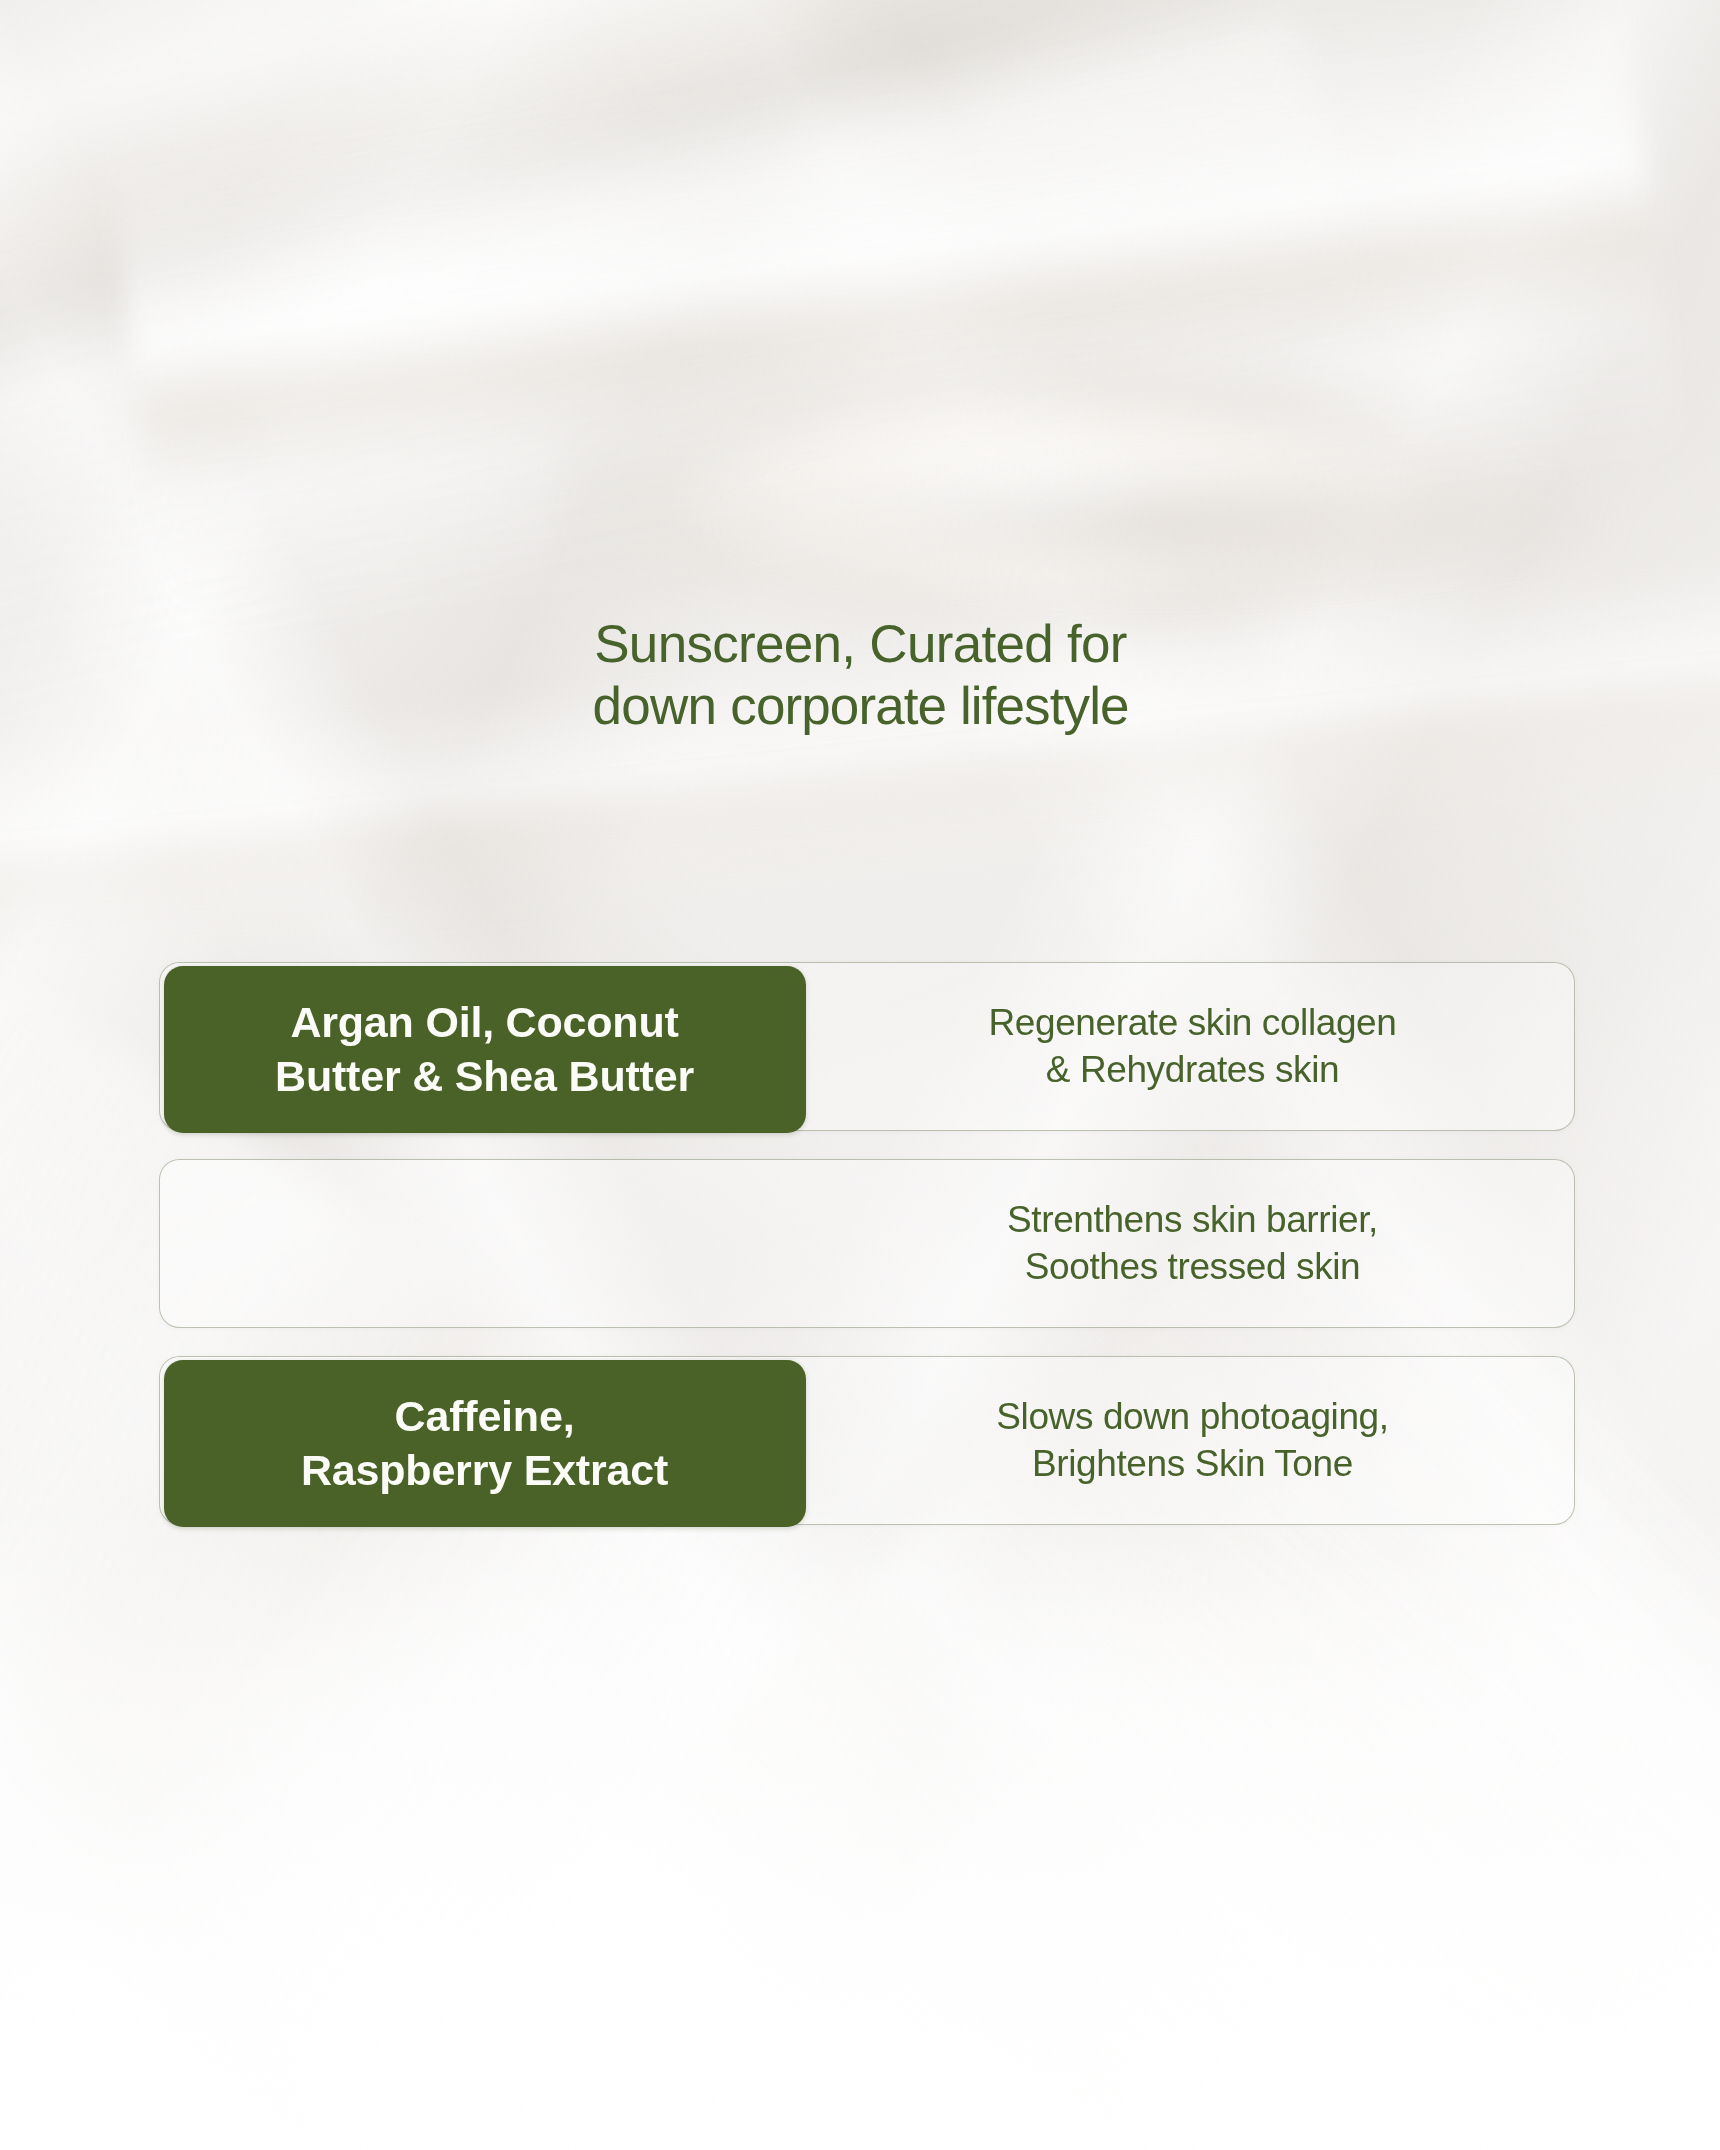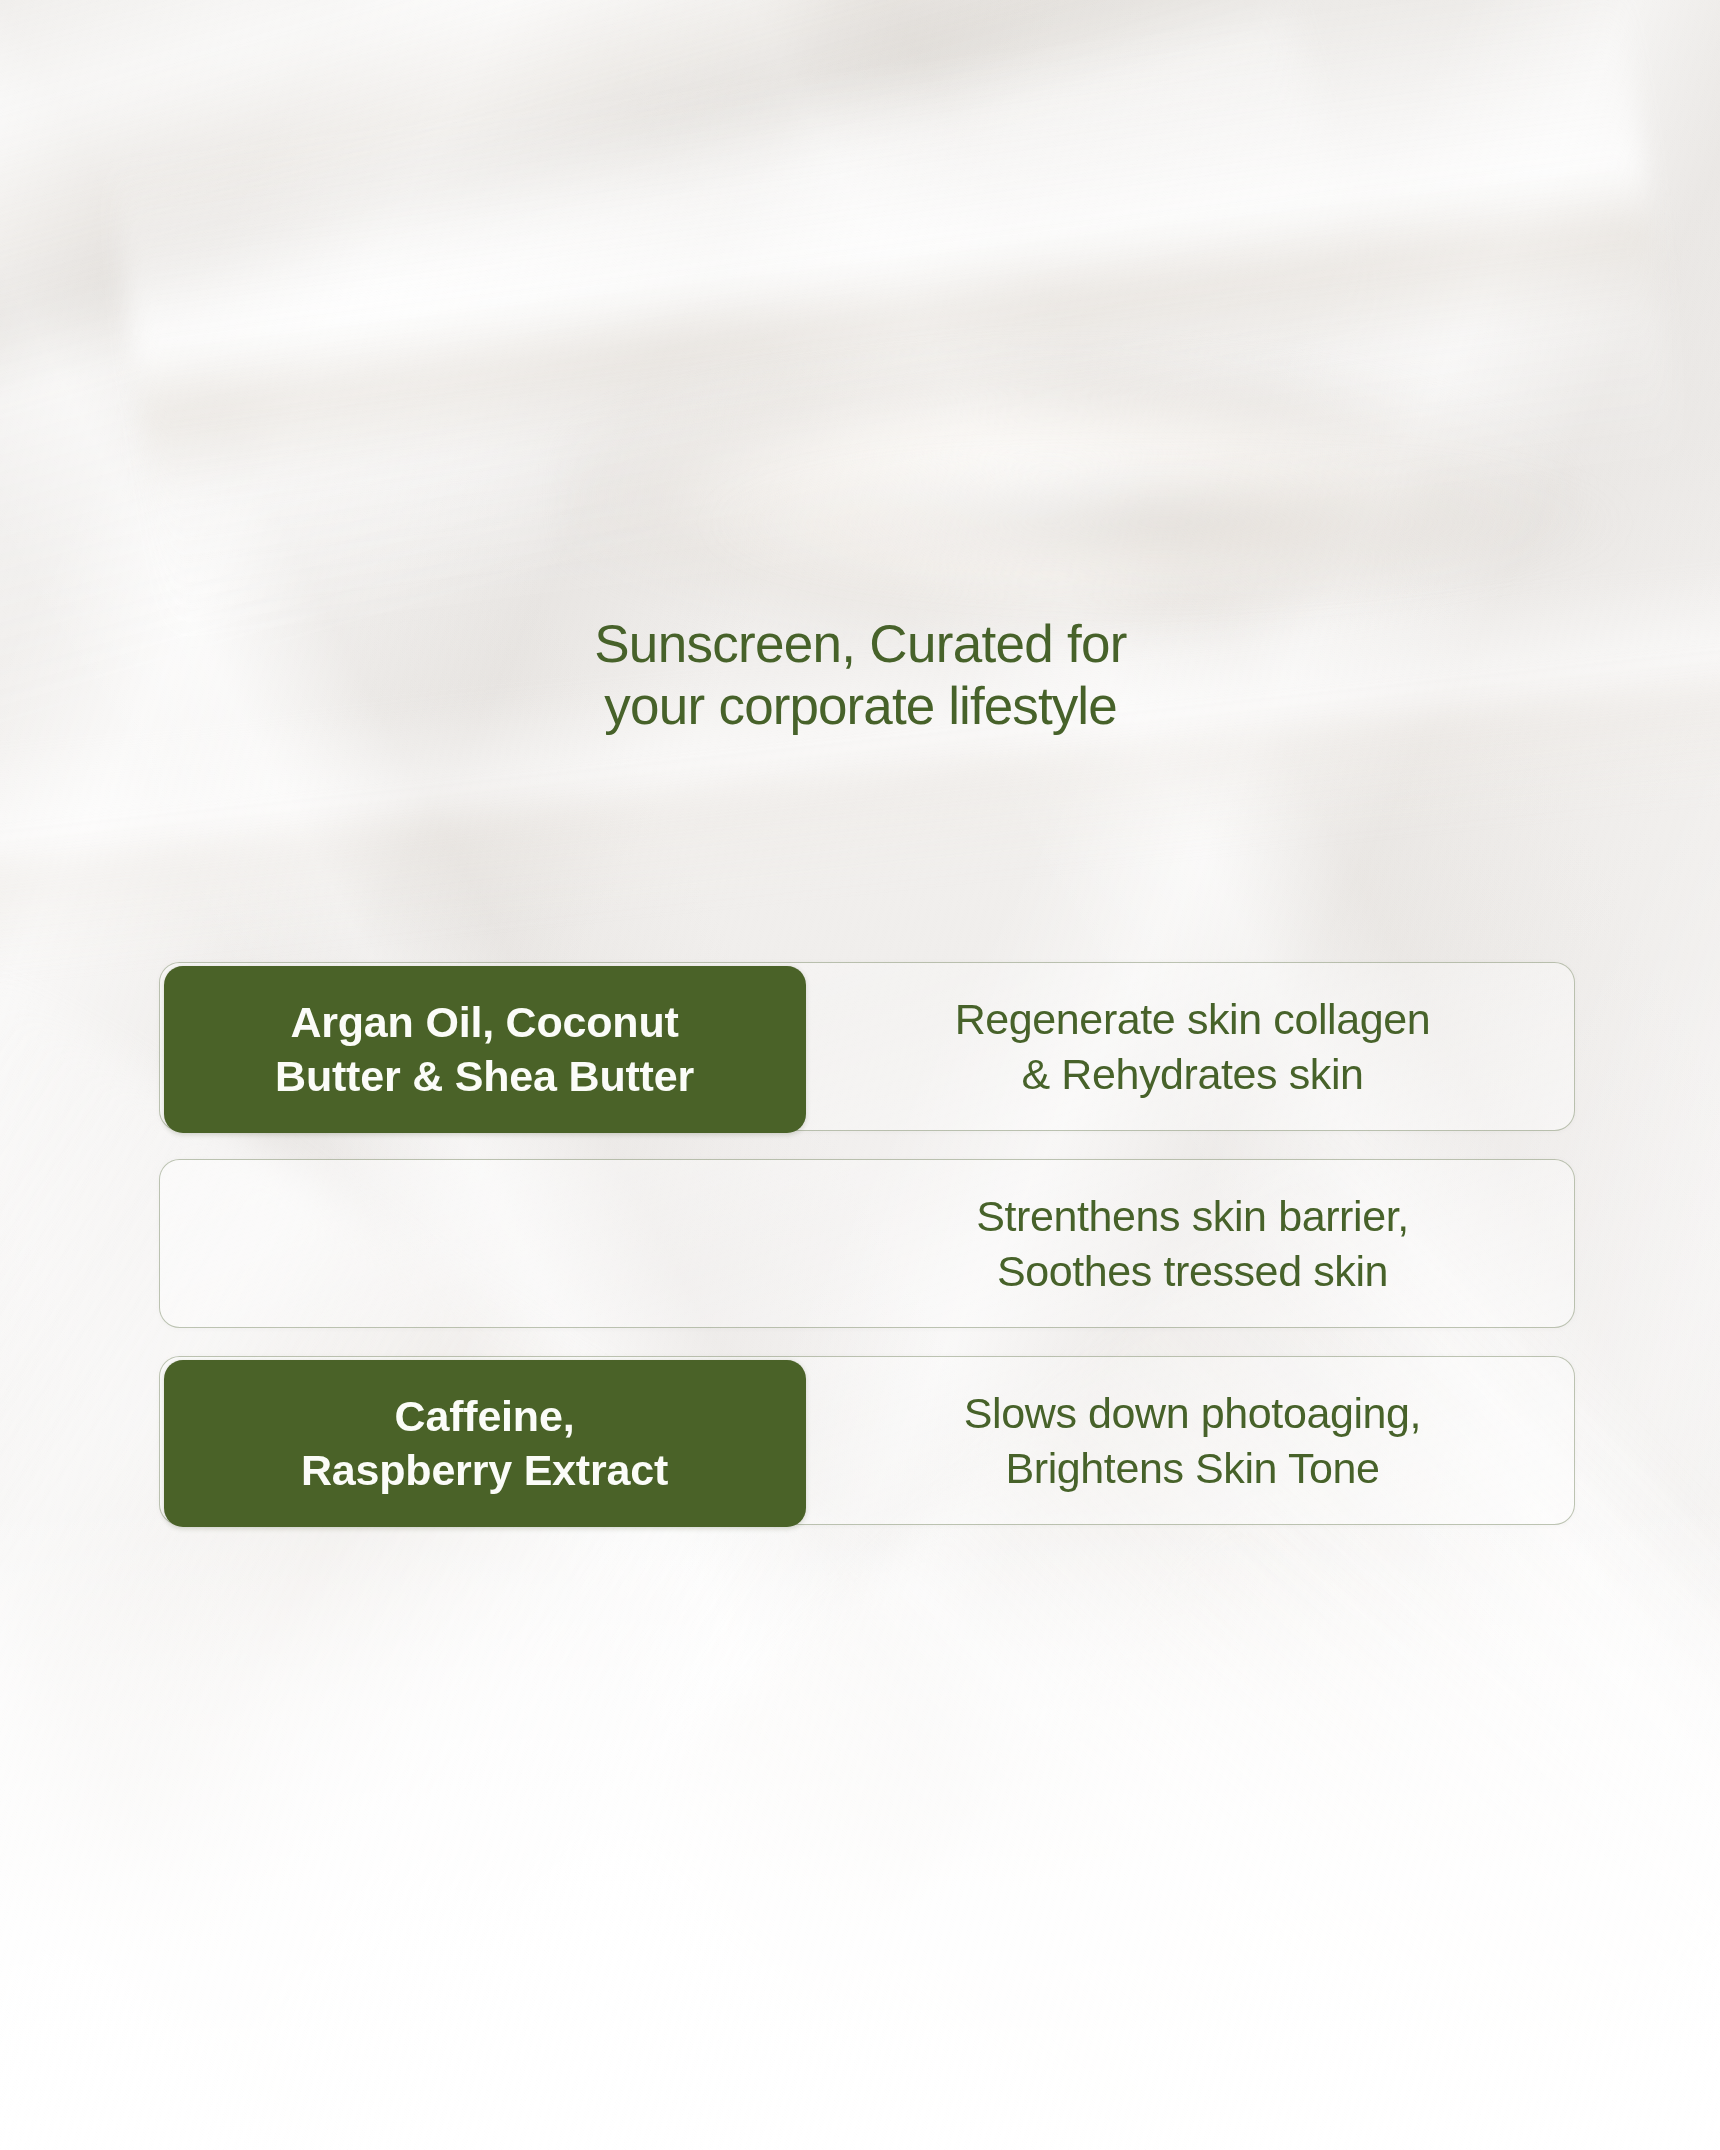--- a/index.html
+++ b/index.html
@@ -338,21 +338,21 @@
     top: 0;
     width: 765px;
     height: 169px;
     display: flex;
     align-items: center;
     justify-content: center;
   }
 
   .feature-desc-text {
     color: #47622A;
-    font-size: 43px;
+    font-size: 37px;
     line-height: 1.26;
     font-weight: 400;
     text-align: center;
     letter-spacing: -0.4px;
     padding: 0 18px;
     white-space: pre-line;
   }
 </style>
 </head>
 <body>
@@ -370,21 +370,21 @@
   <div class="bg-fold-3"></div>
   <div class="bg-fold-4"></div>
   <div class="bg-fold-5"></div>
   <div class="bg-bottom-wash"></div>
   <div class="bg-layer bg-grain"></div>
 
   <div class="content">
 
     <div class="headline">
       <span class="line">Sunscreen, Curated for</span>
-      <span class="line"><span>your </span><span class="strong">corporate lifestyle</span></span>
+      <span class="line"><span>down </span><span class="strong">corporate lifestyle</span></span>
     </div>
 
     <div class="features">
 
       <div class="feature-row">
         <div class="feature-card"></div>
         <div class="feature-pill">
           <span class="feature-pill-text">Argan Oil, Coconut
 Butter &amp; Shea Butter</span>
         </div>

